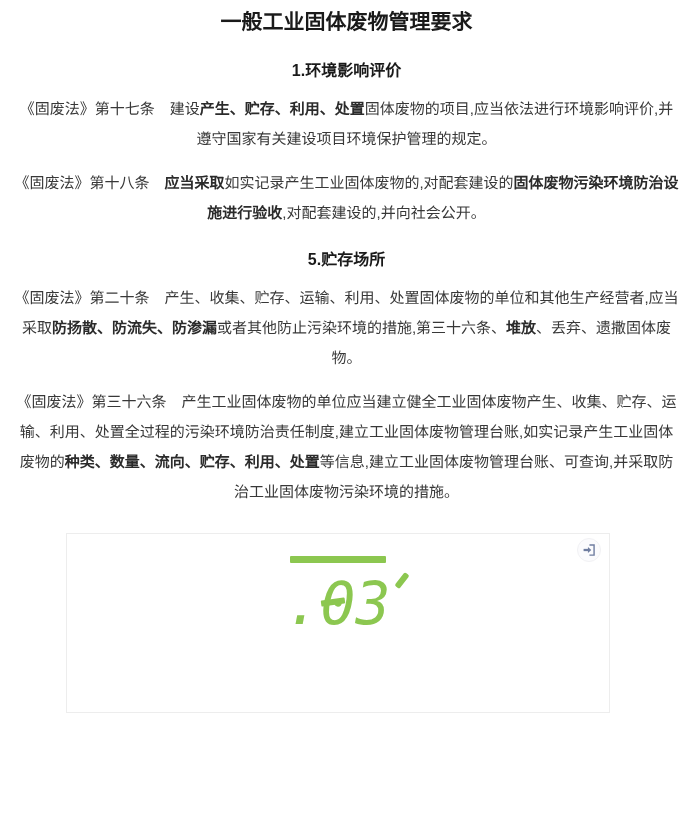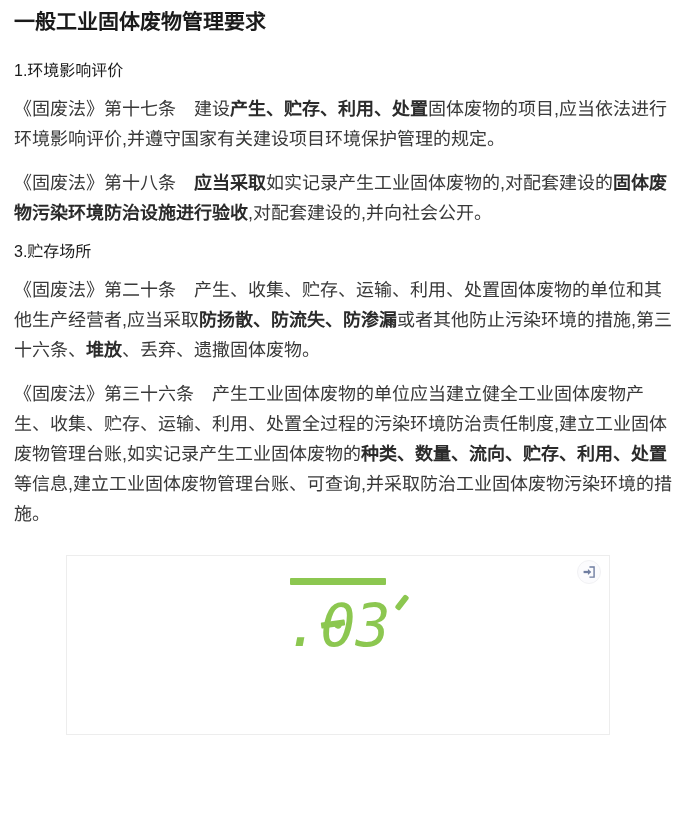--- a/index.html
+++ b/index.html
@@ -10,34 +10,36 @@
     overflow: hidden;
     font-family: "Liberation Sans", "DejaVu Sans", sans-serif;
     color: #333333;
   }
   .article { padding: 0 14px; }
 
   .doc-title {
     font-size: 21px;
     font-weight: bold;
     line-height: 23px;
+    text-align: center;
     color: #1a1a1a;
     margin: 10px 0 28px 0;
   }
   .sec-heading {
     font-size: 16px;
-    font-weight: normal;
+    font-weight: bold;
     line-height: 19px;
+    text-align: center;
     color: #1a1a1a;
-    margin: 14px 0 0 0;
+    margin: 22px 0 0 0;
   }
   .sec-para {
-    font-size: 18px;
+    font-size: 15px;
     line-height: 30px;
-    text-align: left;
+    text-align: center;
     color: #383838;
     margin: 14px 0 0 0;
   }
   .sec-para span.bold { font-weight: bold; color: #2b2b2b; }
 
   
   .slide-card {
     position: relative;
     margin: 26px 0 0 52px;
     width: 544px;
@@ -109,21 +111,21 @@
   <section>
     <h2 class="sec-heading">1.环境影响评价</h2>
     <p class="sec-para"><span>《固废法》第十七条　建设</span><span class="bold">产生、贮存、利用、处置</span><span>固体废物的项目,应当依法进行环境影响评价,并遵守国家有关建设项目环境保护管理的规定。</span></p>
   </section>
 
   <section>
     <p class="sec-para"><span>《固废法》第十八条　</span><span class="bold">应当采取</span><span>如实记录产生工业固体废物的,对配套建设的</span><span class="bold">固体废物污染环境防治设施进行验收</span><span>,对配套建设的,并向社会公开。</span></p>
   </section>
 
   <section>
-    <h2 class="sec-heading">3.贮存场所</h2>
+    <h2 class="sec-heading">5.贮存场所</h2>
     <p class="sec-para"><span>《固废法》第二十条　产生、收集、贮存、运输、利用、处置固体废物的单位和其他生产经营者,应当采取</span><span class="bold">防扬散、防流失、防渗漏</span><span>或者其他防止污染环境的措施,第三十六条、</span><span class="bold">堆放</span><span>、丢弃、遗撒固体废物。</span></p>
   </section>
 
   <section>
     <p class="sec-para"><span>《固废法》第三十六条　产生工业固体废物的单位应当建立健全工业固体废物产生、收集、贮存、运输、利用、处置全过程的污染环境防治责任制度,建立工业固体废物管理台账,如实记录产生工业固体废物的</span><span class="bold">种类、数量、流向、贮存、利用、处置</span><span>等信息,建立工业固体废物管理台账、可查询,并采取防治工业固体废物污染环境的措施。</span></p>
   </section>
 
 
   <div class="slide-card">
     <div class="icon-btn">

